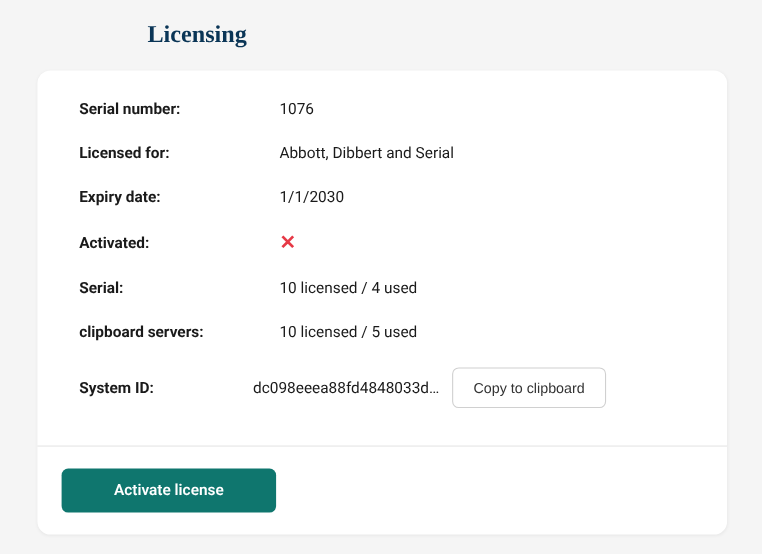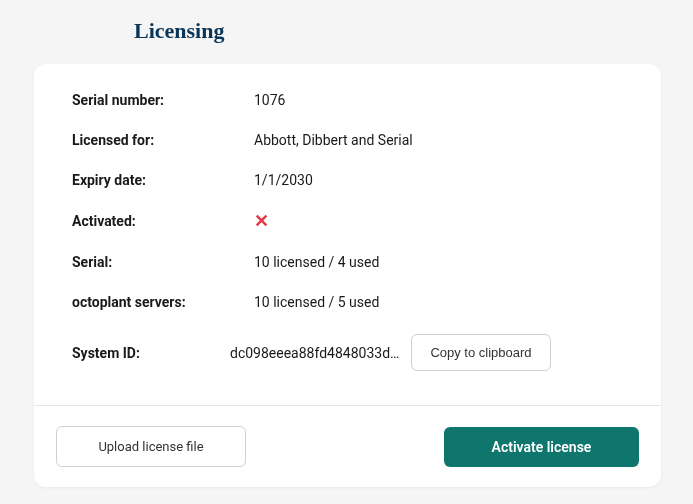--- a/index.html
+++ b/index.html
@@ -142,29 +142,28 @@
         <span class="x-icon">✕</span>
       </div>
     </div>
 
     <div class="row">
       <div class="label">Serial:</div>
       <div class="value">10 licensed / 4 used</div>
     </div>
 
     <div class="row">
-      <div class="label">octoplant servers:</div>
+      <div class="label">clipboard servers:</div>
       <div class="value">10 licensed / 5 used</div>
     </div>
 
     <div class="row system-id-row">
       <div class="label">System ID:</div>
       <div class="system-id-value">dc098eeea88fd4848033d…</div>
       <button class="copy-btn">Copy to clipboard</button>
     </div>
 
   </div>
 
   <div class="card-footer">
-    <button class="upload-btn">Upload license file</button>
     <button class="activate-btn">Activate license</button>
   </div>
 </div>
 
 </body></html>

